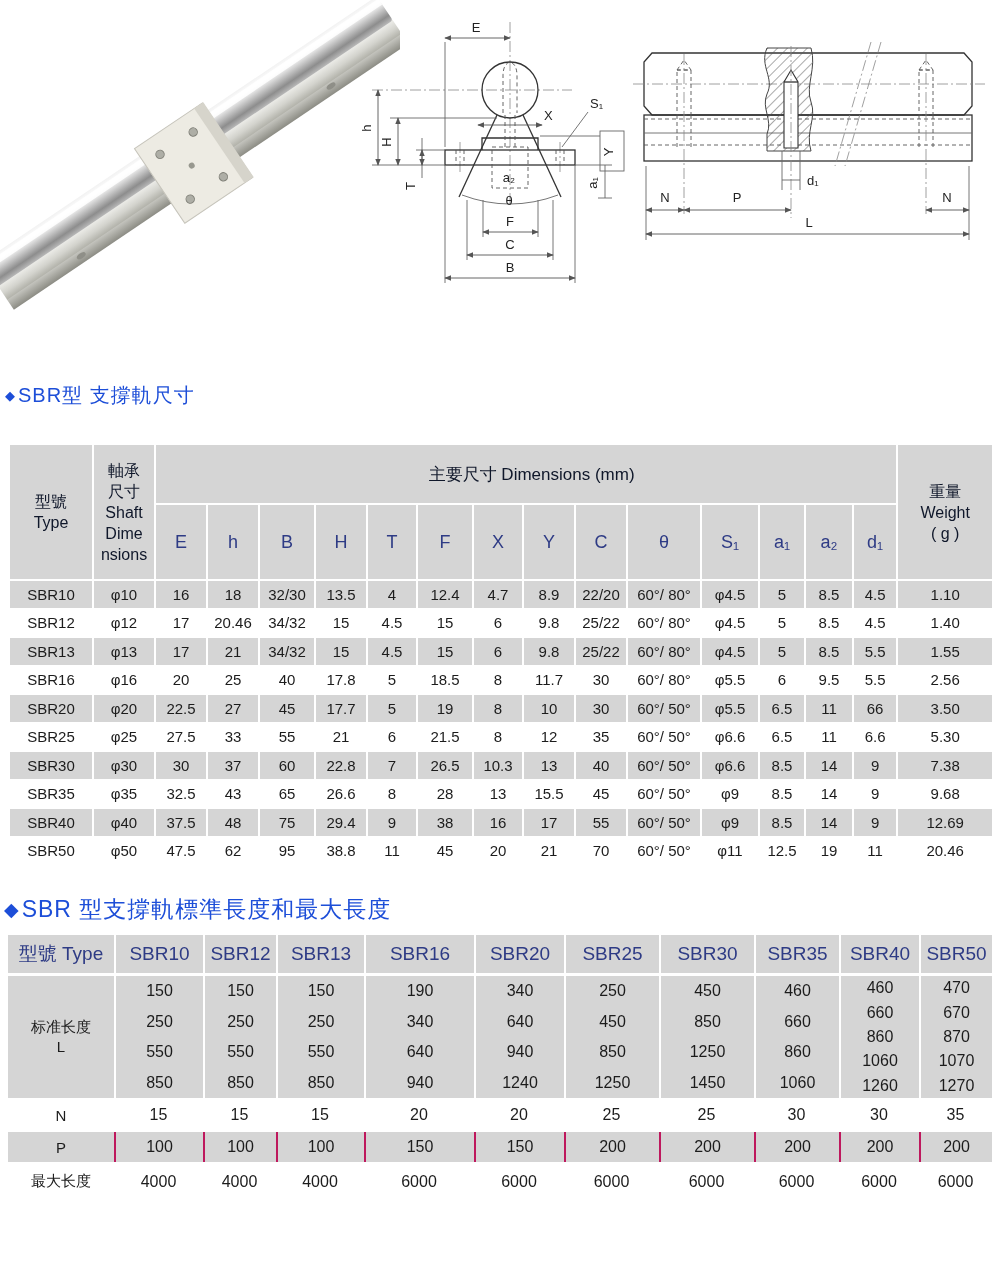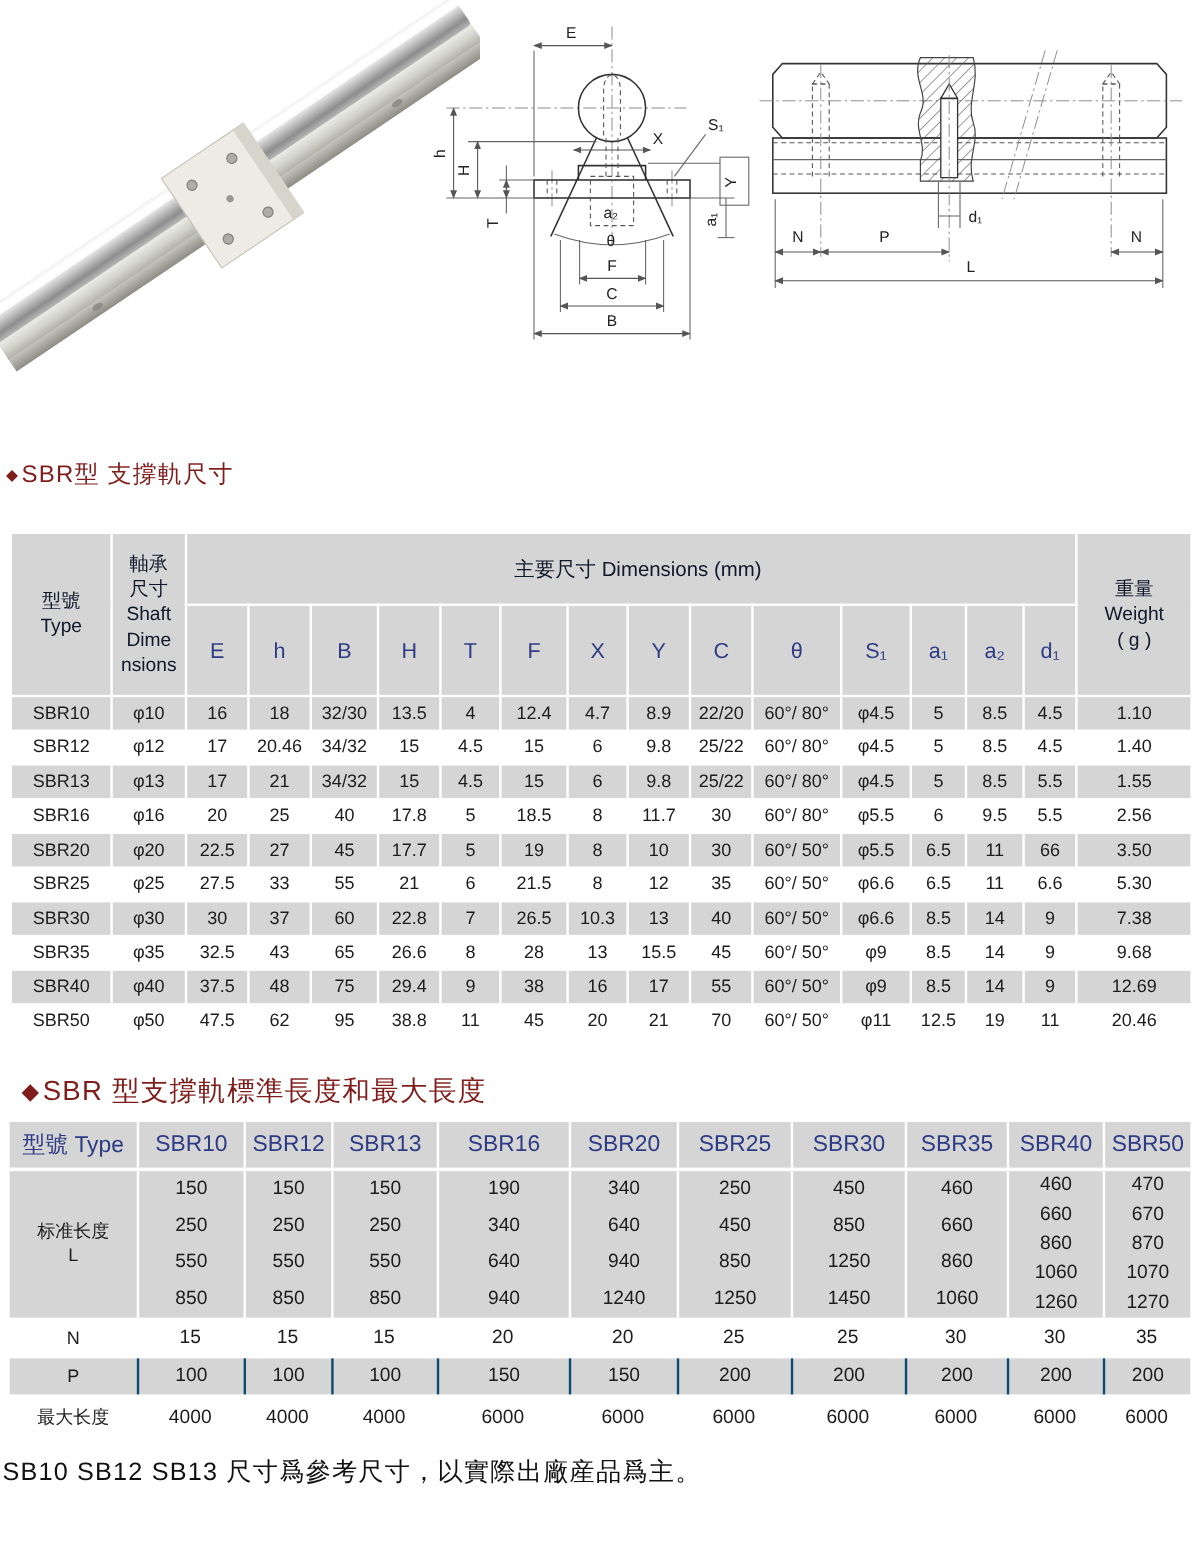--- a/index.html
+++ b/index.html
@@ -3,24 +3,24 @@
 <meta charset="utf-8">
 <style>
   html,body{margin:0;padding:0;}
   body{
     width:1000px;height:1286px;overflow:hidden;background:#fff;
     font-family:"Liberation Sans","DejaVu Sans",sans-serif;color:#1c1c1c;
   }
   .hero{position:relative;width:1000px;height:332px;}
   .abs{position:absolute;}
   
-  .sec-title{color:#7f1d1d;letter-spacing:1px;}
+  .sec-title{color:#1d4ed8;letter-spacing:1px;}
   .t1{margin:50px 0 0 5px;font-size:20px;}
   .t1 .bullet{font-size:13px;vertical-align:2px;margin-right:2px;}
-  .t2title{margin:28px 0 0 18px;font-size:23px;}
+  .t2title{margin:28px 0 0 4px;font-size:23px;}
   .t2title .bullet{font-size:19px;vertical-align:1px;margin-right:2px;}
   
   table.dim{border-collapse:collapse;table-layout:fixed;width:984px;margin:34px 0 0 8px;}
   table.dim td{border:2px solid #fff;text-align:center;vertical-align:middle;}
   table.dim td.hdr{background:#d5d5d5;color:#0f172a;font-size:16px;white-space:pre-line;line-height:21px;}
   table.dim td.span-hdr{height:56px;font-size:17px;padding-left:12px;}
   table.dim tr.subrow td{background:#d5d5d5;color:#2e3b85;font-size:18px;height:72px;}
   table.dim tr.rg td{background:#d5d5d5;}
   table.dim tr.rw td{background:#fff;}
   table.dim tbody td{font-size:15px;height:24.5px;color:#1c1c1c;}
@@ -30,21 +30,21 @@
   .t2cell{display:flex;align-items:center;justify-content:center;font-size:16px;color:#1c1c1c;}
   .t2hrow .t2cell{background:#d5d5d5;color:#2e3b85;font-size:19px;height:38px;border-left:2px solid #fff;}
   .t2hrow .t2cell:first-child{border-left:none;}
   #t2-block{height:122px;}
   #t2-block .t2label, #t2-block .t2col{background:#d5d5d5;border-left:2px solid #fff;}
   #t2-block .t2label{border-left:none;display:flex;align-items:center;justify-content:center;
     white-space:pre-line;text-align:center;font-size:15px;line-height:20px;}
   .t2col{display:flex;flex-direction:column;justify-content:space-around;align-items:center;}
   .t2val{font-size:16px;color:#1c1c1c;}
   .t2row.white .t2cell{background:#fff;height:28px;}
-  .t2row.gray .t2cell{background:#d5d5d5;height:30px;border-left:2px solid #0c4a6e;}
+  .t2row.gray .t2cell{background:#d5d5d5;height:30px;border-left:2px solid #be185d;}
   .t2row.gray .t2cell:first-child{border-left:none;}
   .t2row.last .t2cell{height:33px;}
   .t2label{font-size:15px;}
   
   .footer{margin:10px 0 0 2px;font-size:21px;line-height:38px;color:#111;letter-spacing:1px;}
   
   svg text{font-family:"Liberation Sans","DejaVu Sans",sans-serif;font-size:13px;fill:#222;}
   .part{fill:none;stroke:#333;stroke-width:1.3;}
   .thin{fill:none;stroke:#666;stroke-width:0.9;}
   .dash{fill:none;stroke:#555;stroke-width:0.9;stroke-dasharray:4 3;}
@@ -585,14 +585,13 @@
         <div class="t2cell">6000</div>
         <div class="t2cell">6000</div>
         <div class="t2cell">6000</div>
         <div class="t2cell">6000</div>
         <div class="t2cell">6000</div>
       </div>
     </div>
 </div>
 
 <div class="footer">
-  <div>SB10 SB12 SB13 尺寸爲參考尺寸，以實際出廠産品爲主。</div>
 </div>
 
 </body></html>

